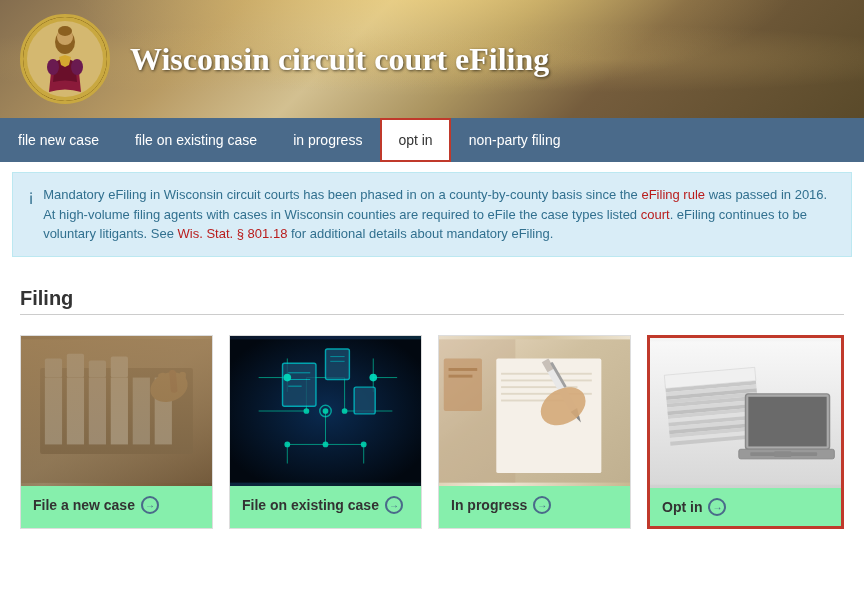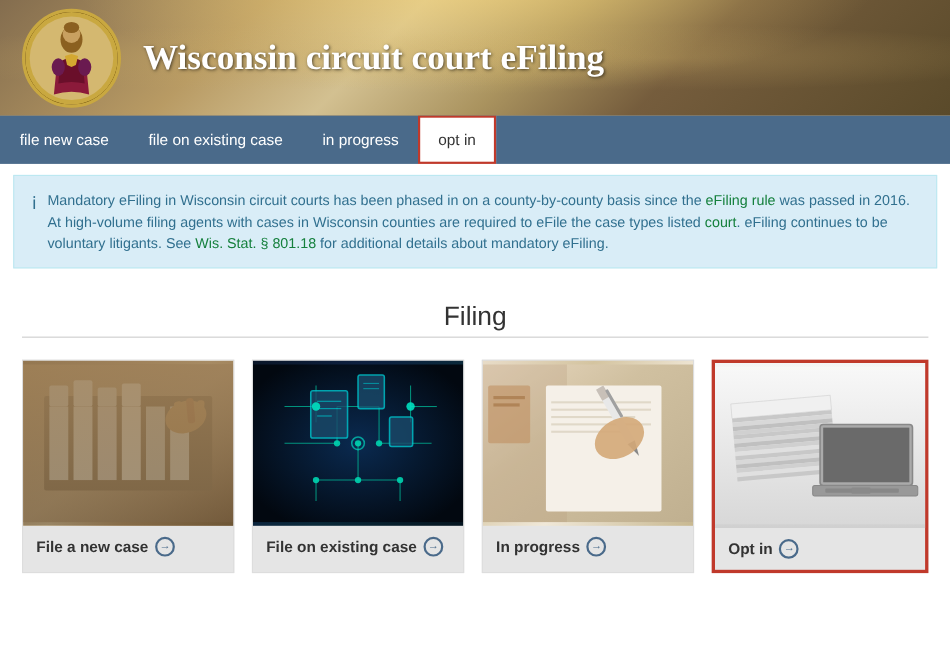--- a/index.html
+++ b/index.html
@@ -1,21 +1,21 @@
 <!DOCTYPE html>
 <html><head>
   <meta charset="utf-8">
   <style>
     * { box-sizing: border-box; margin: 0; padding: 0; }
     body { font-family: Arial, sans-serif; font-size: 14px; background: #fff; width: 864px; overflow-x: hidden; }
 
     
     .header {
       position: relative;
-      height: 105px;
+      height: 118px;
       background: #5a4a2a;
       overflow: hidden;
       display: flex;
       align-items: center;
       padding: 0 20px;
     }
     .header-bg {
       position: absolute;
       inset: 0;
       background: linear-gradient(135deg, #8b7355 0%, #c9a96e 25%, #e8d5a3 40%, #b8a068 55%, #7a6040 70%, #5a4a2a 100%);
@@ -91,48 +91,47 @@
       color: #31708f;
       line-height: 1.5;
     }
     .info-icon {
       color: #31708f;
       font-size: 16px;
       margin-right: 10px;
       margin-top: 2px;
       flex-shrink: 0;
     }
-    .info-banner a { color: #15803d; text-align: right; }
+    .info-banner a { color: #b91c1c; text-align: right; }
 
     
     .filing-section {
       padding: 20px 20px 20px 20px;
     }
     .filing-title {
-      font-size: 24px;
-      font-weight: normal;
+      font-size: 20px;
+      font-weight: bold;
       color: #333;
       margin-bottom: 4px;
-      text-align: center;
     }
     .filing-divider {
       height: 1px;
       background: #ccc;
       margin-bottom: 20px;
     }
 
     
     .cards-grid {
       display: flex;
       gap: 16px;
     }
     .card {
       flex: 1;
       border: 1px solid #ddd;
-      background: #e5e5e5;
+      background: #86efac;
       cursor: pointer;
     }
     .card.highlighted {
       border: 3px solid #c0392b;
     }
     .card-image {
       width: 100%;
       height: 150px;
       overflow: hidden;
       display: flex;
@@ -232,20 +231,21 @@
     </div>
     <h1 class="header-title">Wisconsin circuit court eFiling</h1>
   </div>
 </header>
 
 <nav>
   <a>file new case</a>
   <a>file on existing case</a>
   <a>in progress</a>
   <a class="active">opt in</a>
+  <a>non-party filing</a>
 </nav>
 
 <div class="info-banner">
   <span class="info-icon">ℹ</span>
   <span>
     Mandatory eFiling in Wisconsin circuit courts has been phased in on a county-by-county basis since the 
     <a>eFiling rule</a>
     was passed in 2016. At high-volume filing agents with cases in Wisconsin counties are required to eFile the case types listed 
     <a>court</a>. 
     eFiling continues to be voluntary litigants. See 

